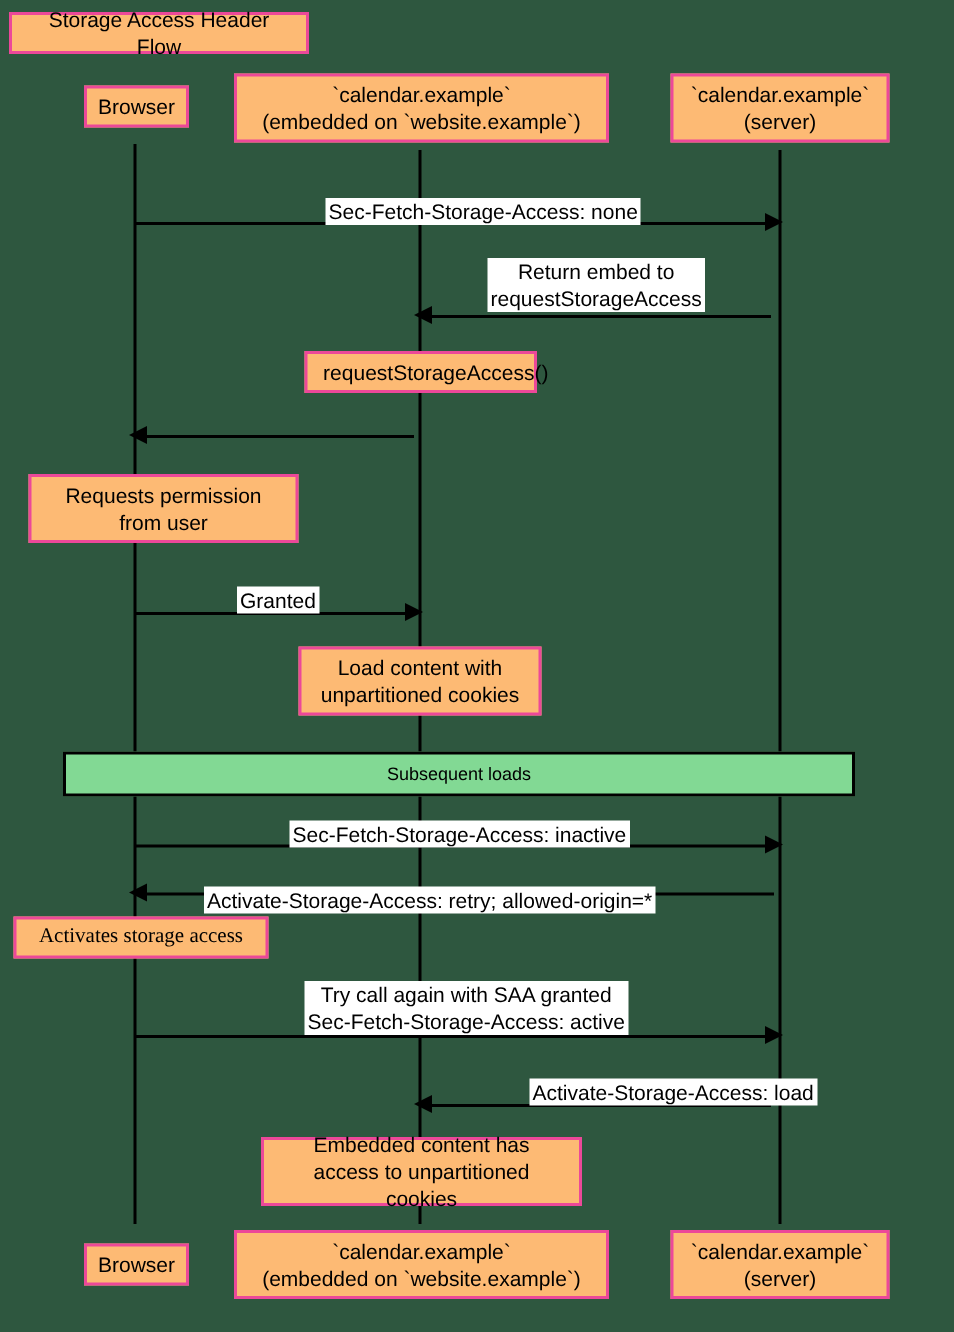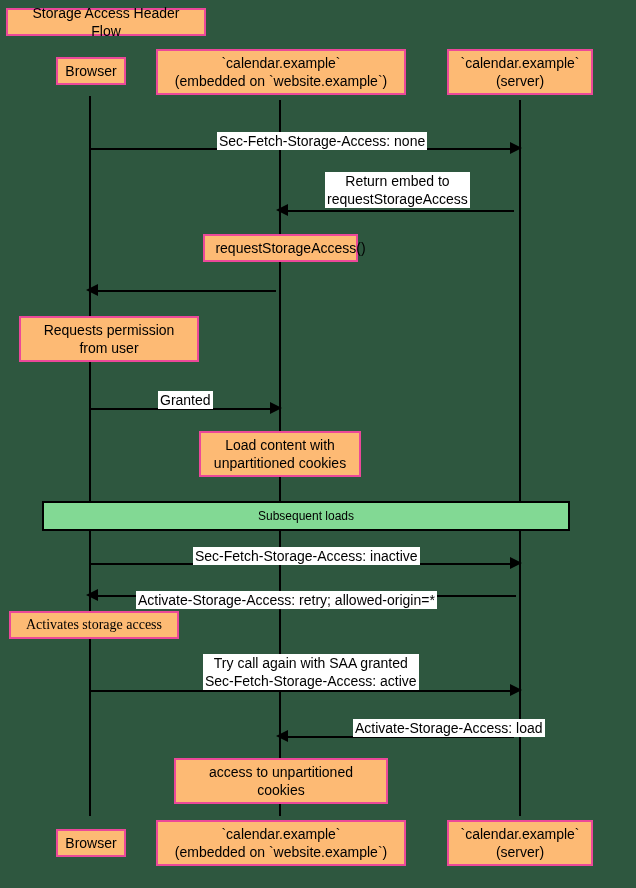--- a/index.html
+++ b/index.html
@@ -154,20 +154,21 @@
   <div>Try call again with SAA granted</div>
   <div>Sec-Fetch-Storage-Access: active</div>
 </div>
 
 <div class="arrow-line" style="left:280px; top:736px; width:234px;"></div>
 <div class="arrow-head-l" style="left:276px; top:730px;"></div>
 <div class="msg-label" style="left:353px; top:719px;"><span>Activate-Storage-Access: load</span></div>
 
 <div class="box" style="left:174px; top:758px; width:214px; height:46px;">
   <div>
+    <div>Embedded content has</div>
     <div>access to unpartitioned cookies</div>
   </div>
 </div>
 
 <div class="box" style="left:56px; top:829px; width:70px; height:28px;">
   <span>Browser</span>
 </div>
 <div class="box" style="left:156px; top:820px; width:250px; height:46px;">
   <div>
     <div>`calendar.example`</div>

